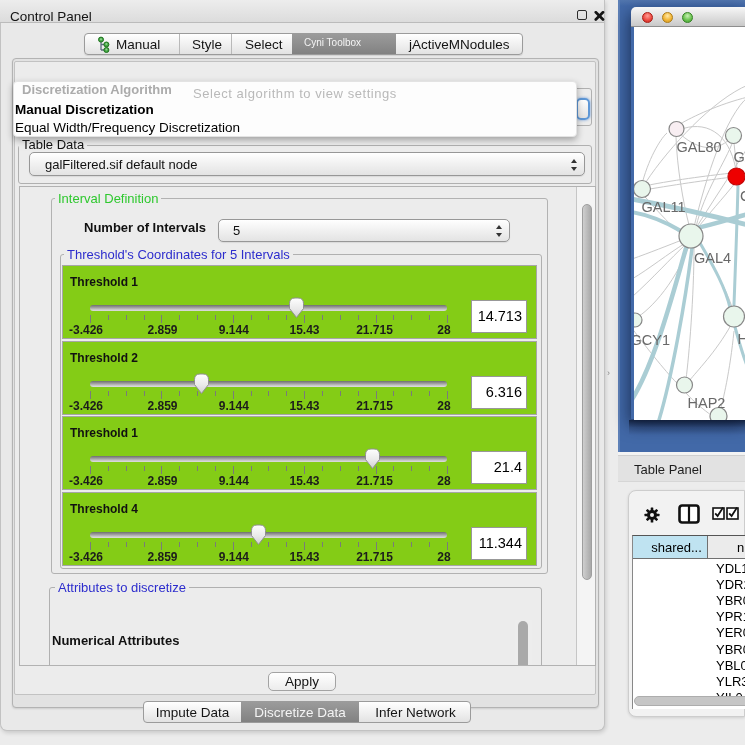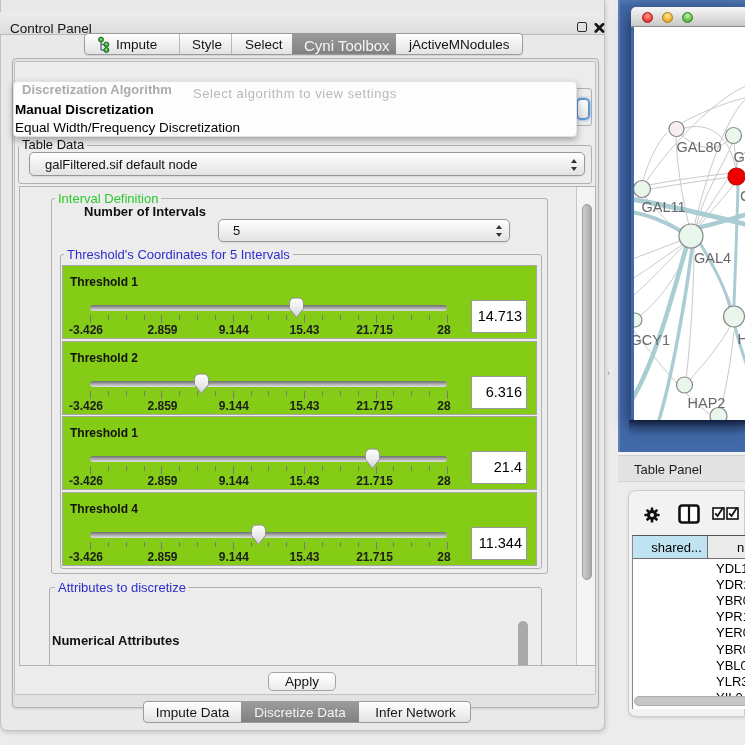--- a/index.html
+++ b/index.html
@@ -22,21 +22,21 @@
     background:repeating-linear-gradient(to right, #7a7a7a 0 1px, transparent 1px 71.4px); }
   .slabels { position:absolute; top:57px; left:0; width:475px; height:13px; font-size:12px; font-weight:bold; color:#1c1c1c; }
   .slabels span { position:absolute; transform:translateX(-50%); }
   .thumb { position:absolute; top:31px; }
 </style>
 </head>
 <body>
 
 <div class="abs" id="cpwin" style="left:0; top:0; width:605px; height:731px; background:#e9e9e9; border:1px solid #c2c2c2; border-top:none; border-radius:0 0 7px 7px; box-shadow:1px 2px 4px rgba(0,0,0,.15);"></div>
 
-<div class="abs" style="left:0; top:12px; width:604px; height:23px; background:linear-gradient(#ededed,#dcdcdc); border-bottom:1px solid #bbbbbb;">
+<div class="abs" style="left:0; top:0; width:604px; height:23px; background:linear-gradient(#ededed,#dcdcdc); border-bottom:1px solid #bbbbbb;">
   <div class="abs" style="left:10px; top:9px; font-size:13.5px; color:#141414;">Control Panel</div>
   <div class="abs" style="left:577px; top:10px; width:10px; height:10px; border:1.7px solid #2c2c2c; border-radius:2px;"></div>
   <svg class="abs" style="left:594px; top:10.5px;" width="11" height="10" viewBox="0 0 11 10">
       <g stroke="#141414" stroke-width="2.7" stroke-linecap="round">
         <line x1="1.8" y1="1.3" x2="9" y2="8.5"></line>
         <line x1="9" y1="1.3" x2="1.8" y2="8.5"></line>
       </g>
     </svg>
 </div>
 
@@ -49,24 +49,24 @@
   <div class="abs" style="left:207px; top:0; width:104px; height:22px; background:linear-gradient(#9b9b9b,#7f7f7f);"></div>
   <svg class="abs" style="left:12px; top:2px;" width="14" height="17" viewBox="0 0 14 17">
     <path d="M4,4 L4,14 M4,8.5 L9,8.5 M4,14 L9,14" fill="none" stroke="#5c6b7d" stroke-width="1.3"></path>
     <circle cx="4" cy="3.6" r="2.5" fill="#45a845" stroke="#1e701e"></circle>
       <circle cx="4" cy="3.2" r="1" fill="#8fd48f"></circle>
     <circle cx="9.4" cy="8.5" r="2.5" fill="#45a845" stroke="#1e701e"></circle>
       <circle cx="9.4" cy="8.1" r="1" fill="#8fd48f"></circle>
     <circle cx="9.4" cy="14" r="2.5" fill="#45a845" stroke="#1e701e"></circle>
       <circle cx="9.4" cy="13.6" r="1" fill="#8fd48f"></circle>
   </svg>
-  <div class="abs" style="left:31px; top:3px; font-size:13.5px; color:#141414;">Impute</div>
+  <div class="abs" style="left:31px; top:3px; font-size:13.5px; color:#141414;">Manual</div>
   <div class="abs" style="left:107px; top:3px; font-size:13.5px; color:#141414;">Style</div>
   <div class="abs" style="left:160px; top:3px; font-size:13.5px; color:#141414;">Select</div>
-  <div class="abs" style="left:219px; top:3px; font-size:15px; color:#f4f4f4;">Cyni Toolbox</div>
+  <div class="abs" style="left:219px; top:3px; font-size:10px; color:#f4f4f4;">Cyni Toolbox</div>
   <div class="abs" style="left:324px; top:3px; font-size:13.5px; color:#141414;">jActiveMNodules</div>
 </div>
 
 <div class="gbox" style="left:18px; top:88px; width:574px; height:38px; background:#ececec;"></div>
 <div class="abs" style="left:576px; top:98px; width:14px; height:22px; border:2px solid #5e97d6; border-radius:5px; background:linear-gradient(#fdfdfd,#e2e2e2); box-shadow:0 0 3px rgba(70,130,210,.8);"></div>
 
 <div class="gbox" style="left:18px; top:145px; width:574px; height:39px;"></div>
 <div class="glabel" style="left:19px; top:138px; color:#111;">Table Data</div>
 <div class="combo" style="left:29px; top:152px; width:556px; height:24px;">
   <div class="abs" style="left:15px; top:4px;">galFiltered.sif default node</div>
@@ -77,21 +77,21 @@
 </div>
 
 <div class="abs" style="left:19px; top:186px; width:577px; height:480px; border:1px solid #b2b2b2; background:#ececec; overflow:hidden;"></div>
 
 <div class="abs" style="left:576px; top:187px; width:19px; height:478px; background:#f4f4f4; border-left:1px solid #c6c6c6;"></div>
 <div class="abs" style="left:582px; top:204px; width:10px; height:376px; border-radius:5px; background:linear-gradient(to right,#cfcfcf,#a9a9a9); border:1px solid #9e9e9e;"></div>
 
 <div class="gbox" style="left:51px; top:198px; width:497px; height:376px; border:1px solid #b2b2b2;"></div>
 <div class="glabel" style="left:55px; top:192px; color:#2ec82e; background:#ececec;">Interval Definition</div>
 
-<div class="abs" style="left:84px; top:204px; font-size:13px; font-weight:bold; color:#111;">Number of Intervals</div>
+<div class="abs" style="left:84px; top:220px; font-size:13px; font-weight:bold; color:#111;">Number of Intervals</div>
 <div class="combo" style="left:218px; top:219px; width:292px; height:23px;">
   <div class="abs" style="left:14px; top:3px;">5</div>
   <div class="stepper" style="right:7px; top:5px;">
       <div class="up"></div>
       <div class="dn"></div>
     </div>
 </div>
 
 <div class="gbox" style="left:60px; top:254px; width:482px; height:315px;"></div>
 <div class="glabel" style="left:64px; top:248px; color:#2d2dcd; background:#ececec;">Threshold's Coordinates for 5 Intervals</div>

